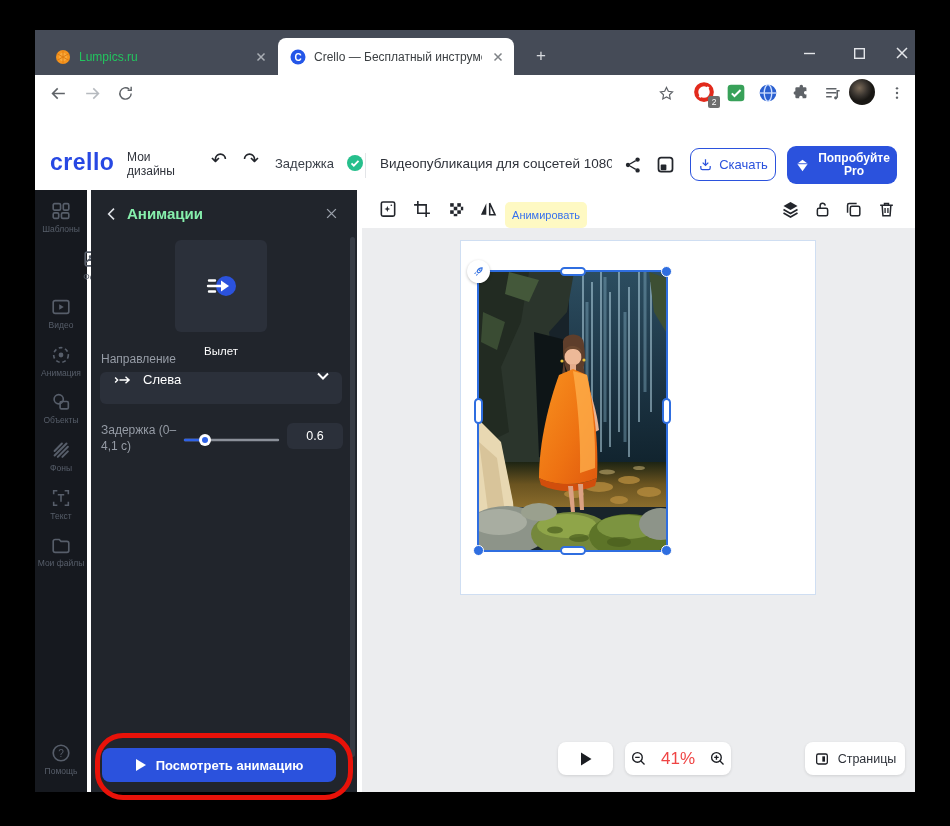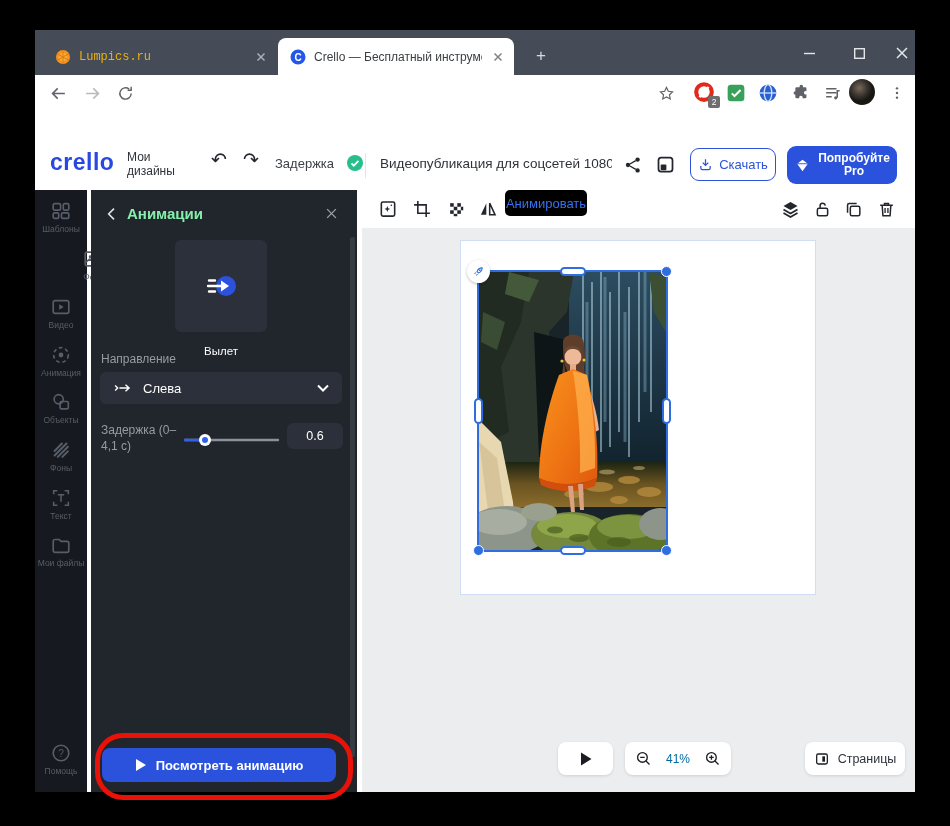--- a/index.html
+++ b/index.html
@@ -3,21 +3,21 @@
 <meta charset="utf-8">
 <style>
   html,body{margin:0;padding:0;}
   body{width:950px;height:826px;background:#000;position:relative;overflow:hidden;
        font-family:"Liberation Sans","DejaVu Sans",sans-serif;-webkit-font-smoothing:antialiased;}
   .abs{position:absolute;}
   .win{position:absolute;left:35px;top:30px;width:880px;height:762px;background:#fff;}
   
   .titlebar{position:absolute;left:0;top:0;width:880px;height:45px;background:#454b57;}
   .tab{position:absolute;top:8px;height:37px;display:flex;align-items:center;font-size:12px;}
-  .tab-inactive{left:8px;width:234px;color:#eab308;font-family:Liberation Mono, monospace;}
+  .tab-inactive{left:8px;width:234px;color:#22c55e;}
   .tab-active{left:243px;width:236px;background:#fff;border-radius:8px 8px 0 0;color:#3c4043;}
   .tab .fav{width:16px;height:16px;margin:0 8px 0 12px;flex:0 0 auto;}
   .tab .t-title{flex:1;overflow:hidden;white-space:nowrap;}
   .tab .t-close{width:16px;height:16px;margin:0 8px;flex:0 0 auto;opacity:.8;}
   .newtab{position:absolute;left:494px;top:14px;width:24px;height:24px;color:#d8dbdf;font-size:17px;
           display:flex;align-items:center;justify-content:center;}
   .winctl{position:absolute;top:12px;width:22px;height:22px;display:flex;align-items:center;justify-content:center;}
   .navbar{position:absolute;left:0;top:45px;width:880px;height:35px;background:#fff;}
   .navic{position:absolute;top:5px;width:26px;height:26px;display:flex;align-items:center;justify-content:center;}
   .urlpill{position:absolute;left:113px;top:4px;width:497px;height:27px;background:#f1f3f4;border-radius:14px;
@@ -43,42 +43,42 @@
   .rail-item svg{display:block;margin:0 auto 2px auto;}
   .rail-div{width:4px;background:#fff;height:573px;flex:0 0 auto;}
   .panel{width:266px;background:#21252c;position:relative;flex:0 0 auto;}
   .p-head{position:absolute;left:0;top:12px;width:100%;height:24px;color:#86efac;}
   .p-title{position:absolute;left:36px;top:3px;font-size:15px;font-weight:bold;}
   .tile{position:absolute;left:84px;top:50px;width:92px;height:92px;background:#2b303a;border-radius:6px;
         display:flex;align-items:center;justify-content:center;}
   .tile-label{position:absolute;left:84px;top:155px;width:92px;text-align:center;color:#fff;font-size:11.5px;}
   .p-label{position:absolute;color:#969ca6;font-size:12px;}
   .dropdown{position:absolute;left:9px;top:182px;width:242px;height:32px;background:#2b303a;border-radius:6px;
-            display:flex;align-items:center;color:#fff;font-size:13px;}
+            display:flex;color:#fff;font-size:13px;}
   .slider{position:absolute;left:92px;top:243px;width:97px;height:12px;}
   .valbox{position:absolute;left:196px;top:233px;width:56px;height:26px;background:#2b303a;border-radius:6px;
           color:#fff;font-size:12.5px;display:flex;align-items:center;justify-content:center;}
   .btn-preview{position:absolute;left:11px;top:558px;width:234px;height:34px;background:#2b52dd;border-radius:8px;
                display:flex;align-items:center;justify-content:center;gap:9px;color:#fff;font-size:13px;font-weight:bold;}
   .p-scroll{position:absolute;right:2px;top:47px;width:5px;height:520px;background:#363b44;border-radius:3px;}
   .canvas-col{flex:1;display:flex;flex-direction:column;border-left:5px solid #fff;}
   .ctoolbar{height:38px;background:#fff;position:relative;flex:0 0 auto;}
   .ctb-ic{position:absolute;top:7px;width:24px;height:24px;display:flex;align-items:center;justify-content:center;}
-  .chip-animate{position:absolute;left:143px;top:0;width:82px;height:26px;background:#000000;border-radius:5px;
-                color:#3671ee;font-size:13px;display:flex;align-items:center;justify-content:center;}
+  .chip-animate{position:absolute;left:143px;top:12px;width:82px;height:26px;background:#fef9c3;border-radius:5px;
+                color:#3671ee;font-size:11px;display:flex;align-items:center;justify-content:center;}
   .carea{flex:1;background:#ecedef;position:relative;}
   .page{position:absolute;left:98px;top:12px;width:356px;height:355px;background:#fff;border:1px solid #cfdef2;box-sizing:border-box;}
   .selimg{position:absolute;left:18px;top:31px;width:187px;height:278px;outline:2px solid #2f6ee0;}
   .hdot{position:absolute;width:9px;height:9px;border-radius:50%;background:#2f6ee0;border:1.5px solid #fff;box-sizing:content-box;}
   .hpill{position:absolute;background:#fff;border:2px solid #2f6ee0;border-radius:5px;box-sizing:border-box;}
   .rocket-badge{position:absolute;left:-12px;top:-12px;width:23px;height:23px;background:#fff;border-radius:50%;
                 box-shadow:0 1px 3px rgba(0,0,0,.25);display:flex;align-items:center;justify-content:center;}
   .fbtn{position:absolute;background:#fff;border-radius:8px;box-shadow:0 1px 3px rgba(0,0,0,.12);
         display:flex;align-items:center;justify-content:center;height:33px;}
-  .zoomlbl{font-size:12px;color:#0369a1;}
+  .zoomlbl{font-size:17px;color:#ef4444;}
   .pageslbl{font-size:12.5px;color:#2e323a;}
   
   .annotation{position:absolute;left:95px;top:733px;width:258px;height:67px;border:5px solid #e81209;
               border-radius:28px;box-sizing:border-box;pointer-events:none;z-index:50;}
 </style>
 </head>
 <body>
 
 <div class="win">
 

